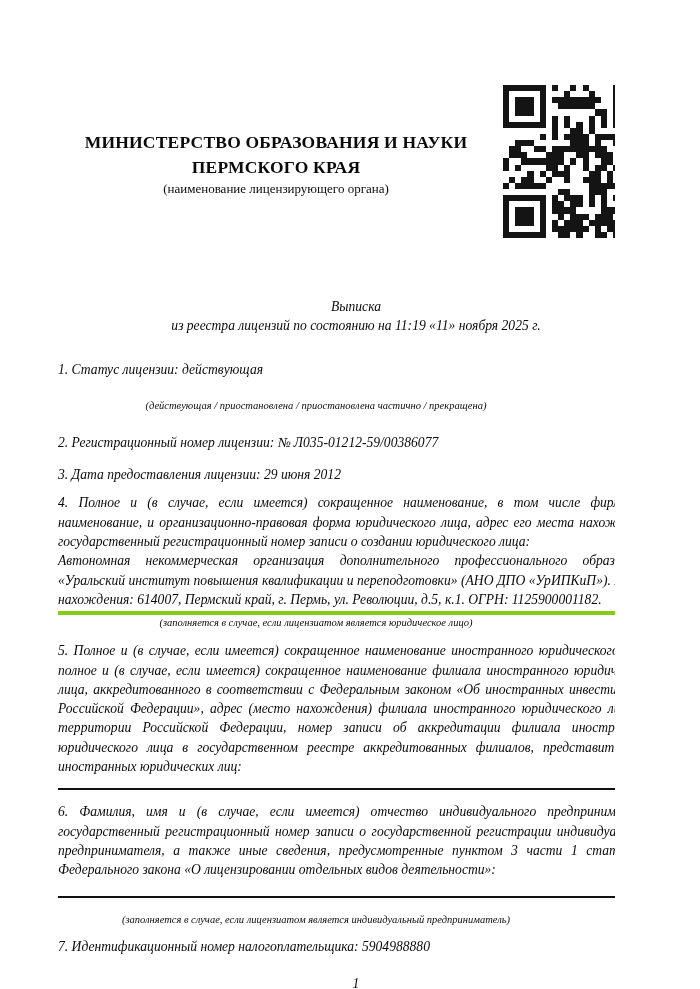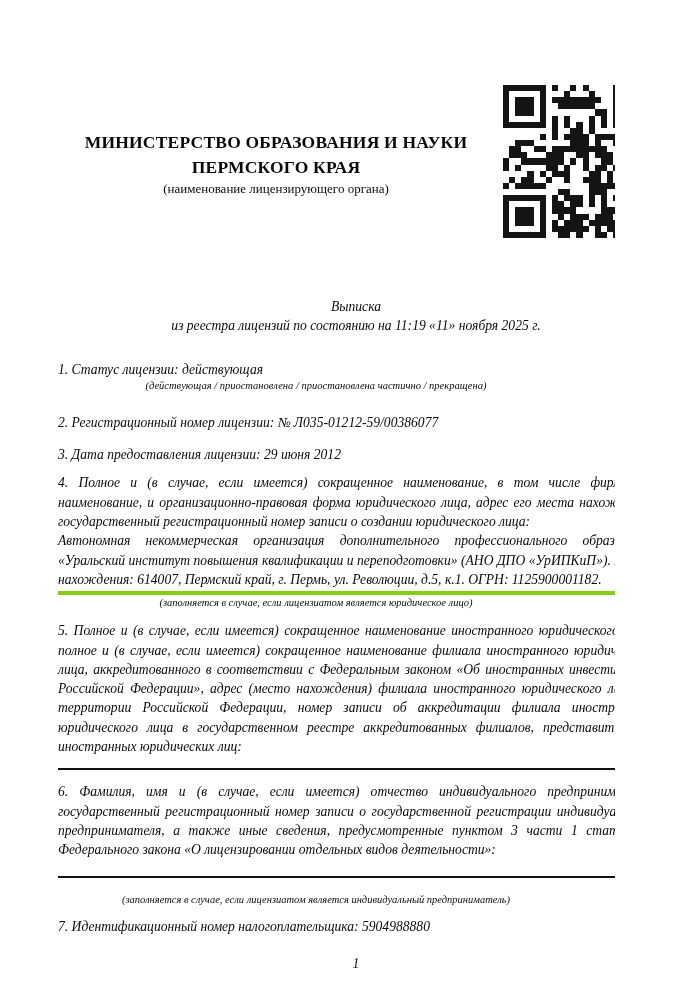--- a/index.html
+++ b/index.html
@@ -61,21 +61,21 @@
     line-height: 14px;
     text-align: center;
     padding-right: 80px;
   }
   .rule {
     border-top: 2px solid #111111;
     height: 0;
   }
   .val-underlined { padding-bottom: 2px; border-bottom: 4px solid #84cc16; }
   .m-item1   { margin-top: 24px; }
-  .m-cap1    { margin-top: 0; }
+  .m-cap1    { margin-top: 20px; }
   .m-item2   { margin-top: 20px; }
   .m-item3   { margin-top: 13px; }
   .m-item4   { margin-top: 9px; }
   .m-cap4    { margin-top: 1px; }
   .m-item5   { margin-top: 11px; }
   .m-rule5   { margin-top: 12px; }
   .m-cap5    { margin-top: 1px; }
   .m-item6   { margin-top: 12px; }
   .m-rule6   { margin-top: 16px; }
   .m-cap6    { margin-top: 15px; }

